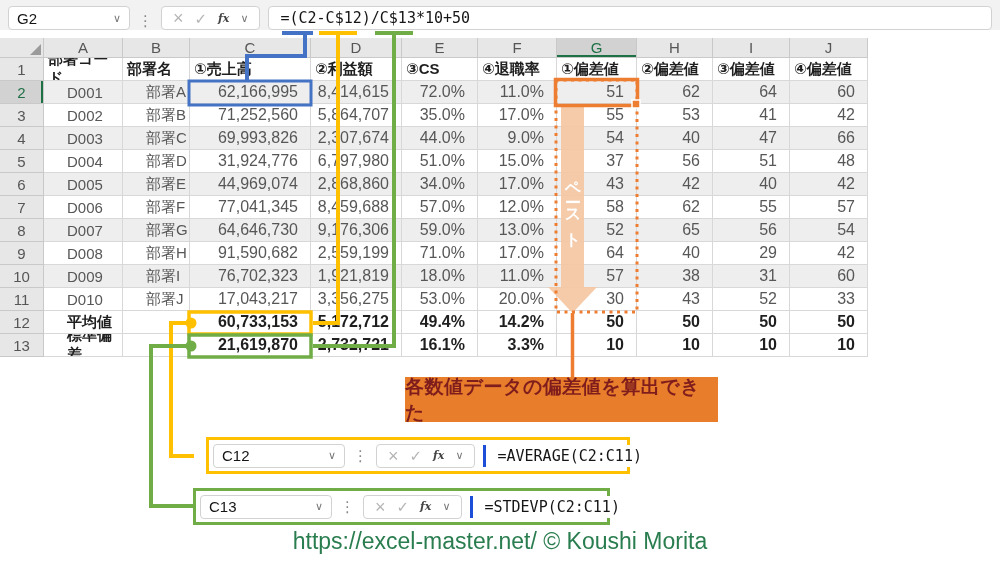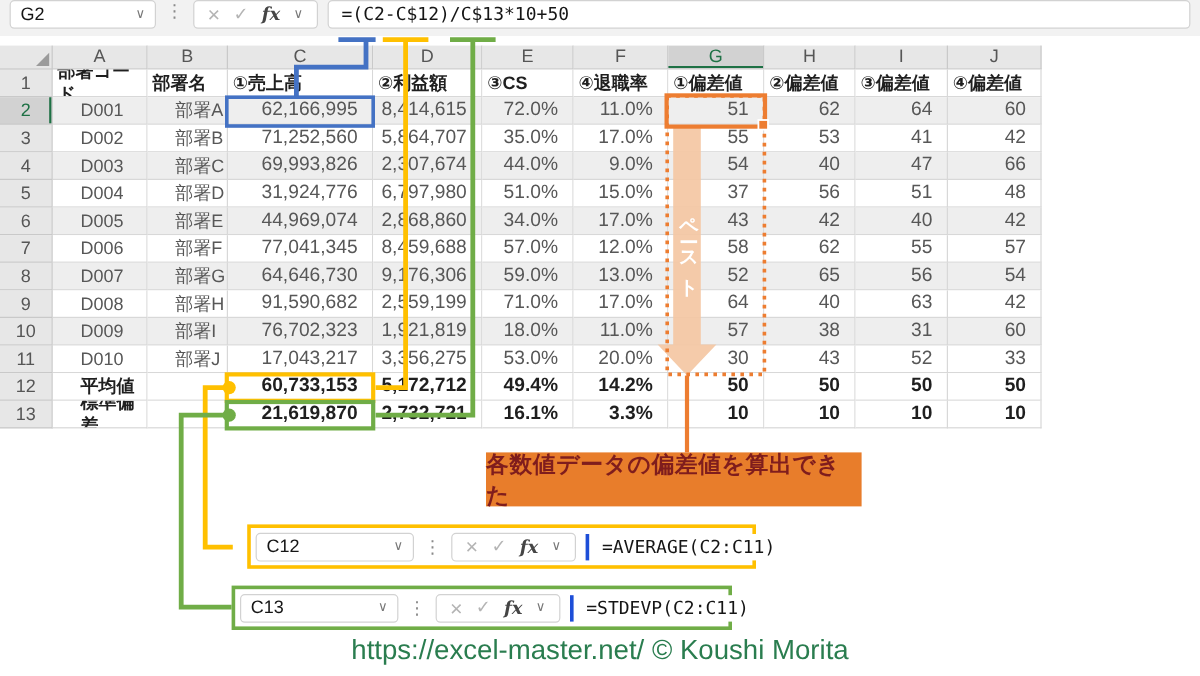--- a/index.html
+++ b/index.html
@@ -4,37 +4,37 @@
 <style>
   * { margin:0; padding:0; box-sizing:border-box; }
   html,body { background:#fff; }
   .page {
     position:relative; width:1000px; height:563px; overflow:hidden;
     background:#fff; font-family:"Liberation Sans","DejaVu Sans",sans-serif;
   }
   
   .fbar {
     position:absolute; left:0; top:0; width:1000px; height:30px;
-    background:#f2f2f2; display:flex; align-items:flex-start; padding:0 8px;
+    background:#f2f2f2; display:flex; align-items:flex-end; padding:0 8px;
   }
   .nbox {
     flex:0 0 122px; height:24px; background:#fff; border:1px solid #d2d2d2;
     border-radius:4px; display:flex; align-items:center; padding:0 8px;
     font-size:15px; color:#151515;
   }
   .nbox .chev { margin-left:auto; }
   .chev { color:#777; font-size:11px; line-height:1; }
   .dots { color:#8a8a8a; font-size:15px; margin:0 8px; }
   .btns {
     height:24px; background:#fff; border:1px solid #d2d2d2; border-radius:4px;
     display:flex; align-items:center; gap:11px; padding:0 11px;
   }
   .btns .x  { color:#b4b4b4; font-size:18px; line-height:1; }
   .btns .ck { color:#b4b4b4; font-size:15px; line-height:1; }
-  .btns .fx { color:#454545; font-size:15px; font-style:italic; font-family:"DejaVu Serif",serif; font-weight:bold; }
+  .btns .fx { color:#454545; font-size:11px; font-style:italic; font-family:"DejaVu Serif",serif; font-weight:bold; }
   .finput {
     flex:1; height:24px; margin-left:8px; background:#fff; border:1px solid #d2d2d2;
     border-radius:4px; display:flex; align-items:center; padding:0 11px;
     font-family:"DejaVu Sans Mono",monospace; font-size:15px; color:#151515; white-space:pre;
   }
   
   .grid {
     position:absolute; left:0; top:38px; width:868px;
     display:grid; grid-template-rows:20px repeat(13,23px);
     font-size:15px;
@@ -207,21 +207,21 @@
       <div class="c num band">54</div>
       <div class="rh">9</div>
       <div class="c txt">D008</div>
       <div class="c txt">部署H</div>
       <div class="c num">91,590,682</div>
       <div class="c num">2,559,199</div>
       <div class="c num">71.0%</div>
       <div class="c num">17.0%</div>
       <div class="c num">64</div>
       <div class="c num">40</div>
-      <div class="c num">63</div>
+      <div class="c num">29</div>
       <div class="c num">42</div>
       <div class="rh">10</div>
       <div class="c txt band">D009</div>
       <div class="c txt band">部署I</div>
       <div class="c num band">76,702,323</div>
       <div class="c num band">1,921,819</div>
       <div class="c num band">18.0%</div>
       <div class="c num band">11.0%</div>
       <div class="c num band">57</div>
       <div class="c num band">38</div>

